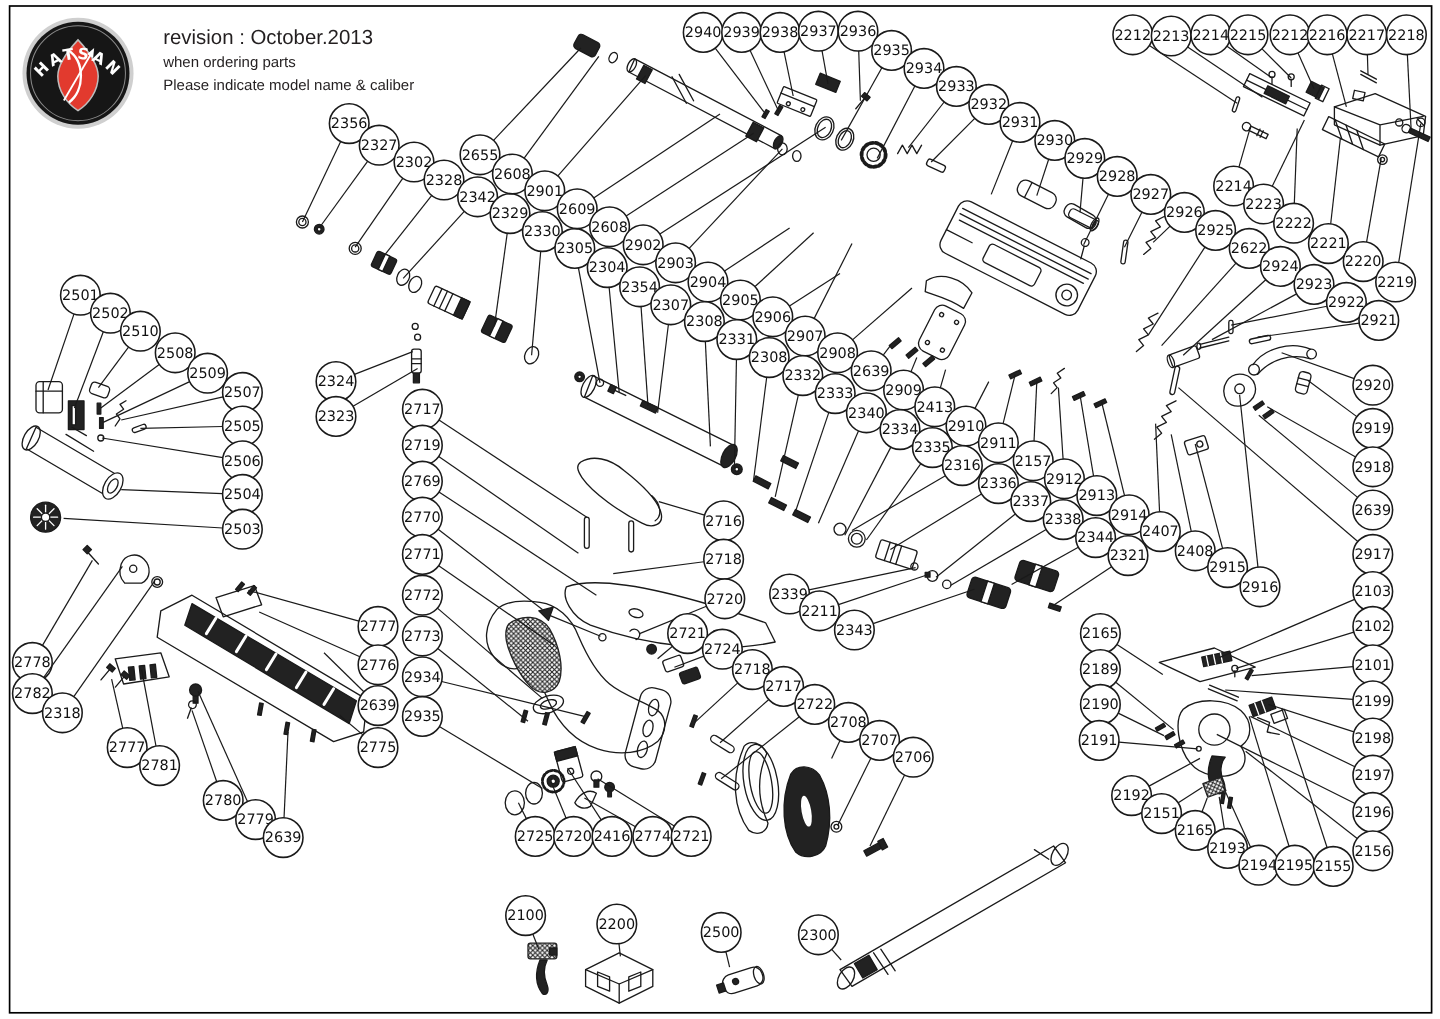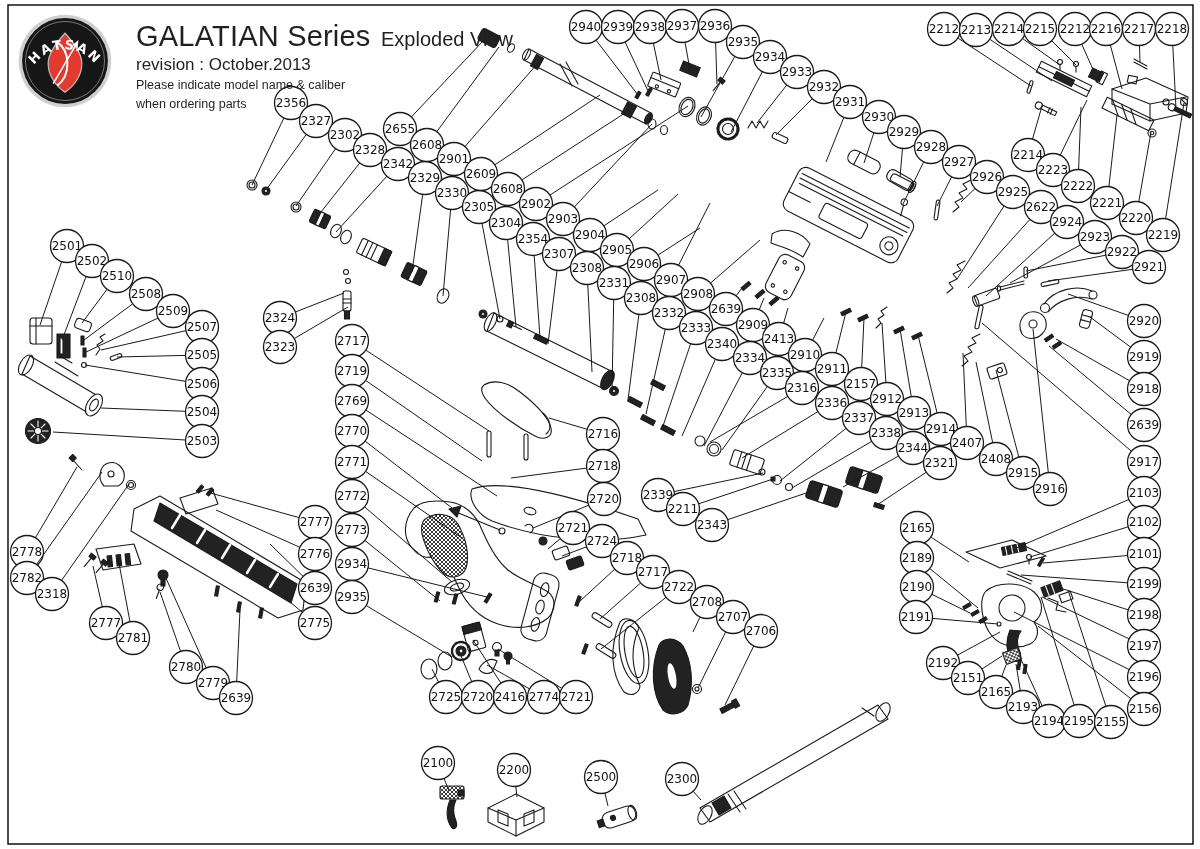--- a/index.html
+++ b/index.html
@@ -1424,23 +1424,19 @@
     <line x1="49" y1="90" x2="77" y2="42" stroke="#fff" stroke-width="1.8"></line>
     <polygon points="79,38 72,44 78,48" fill="#fff"></polygon>
     <defs>
           <path id="logoArc" d="M20,82 A44.5,44.5 0 0 1 106,82" fill="none"></path>
         </defs>
     <text font-family="DejaVu Sans, sans-serif" font-size="15.5" font-weight="bold" fill="#fff" letter-spacing="2.5">
       <textPath href="#logoArc" startOffset="50%" text-anchor="middle">HATSAN</textPath>
     </text>
   </svg>
   <div class="titles">
-    <div class="title-line">
-      <span class="title">GALATIAN Series</span>
-      <span class="subtitle">Exploded View</span>
-    </div>
     <div class="revision">revision : October.2013</div>
+    <div class="note">when ordering parts</div>
     <div class="note">Please indicate model name &amp; caliber</div>
-    <div class="note">when ordering parts</div>
   </div>
 </div>
 
 </div>
 
 </body></html>

